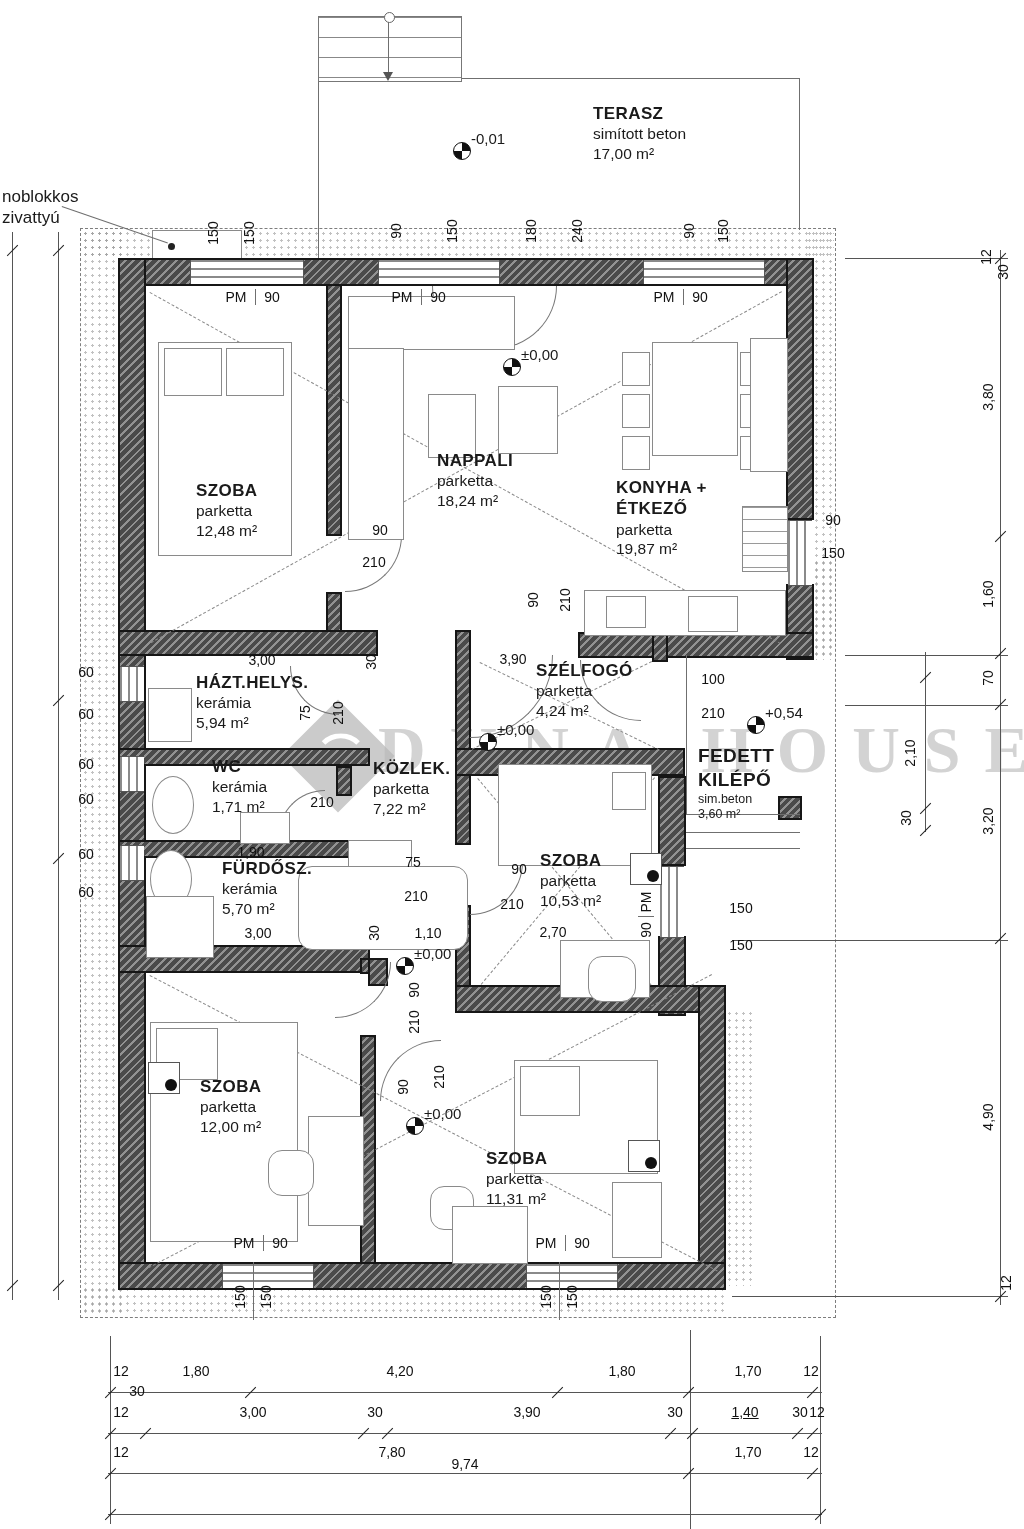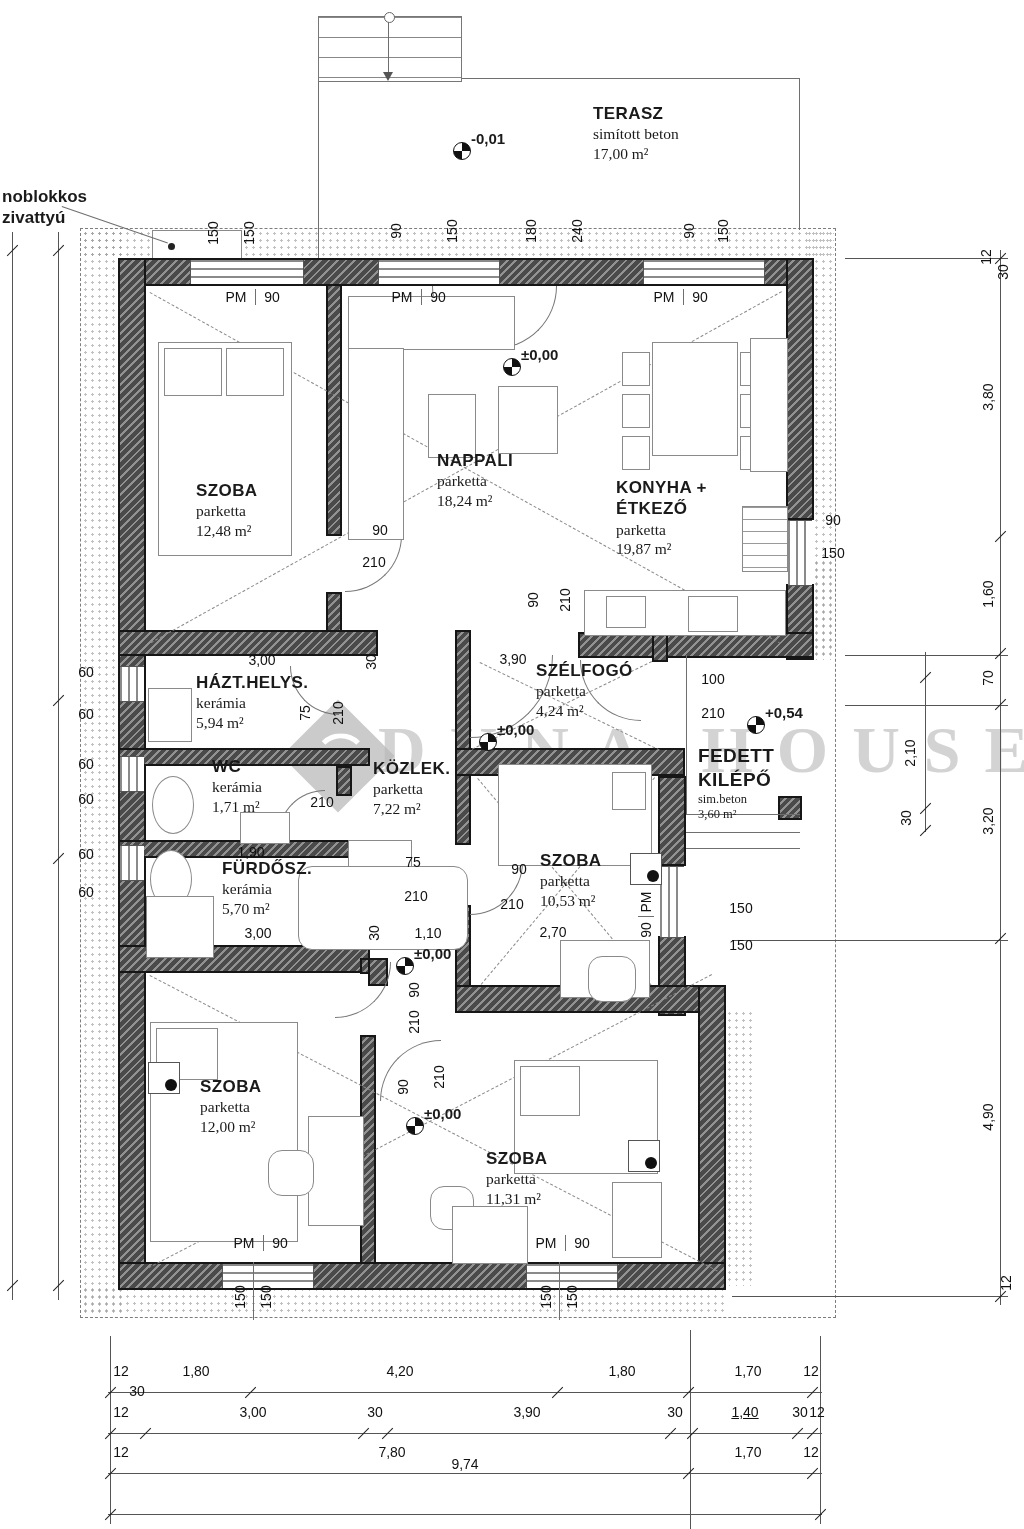--- a/index.html
+++ b/index.html
@@ -26,31 +26,31 @@
   .furn.stairs{background:repeating-linear-gradient(to bottom,#9a9a9a 0 1px,#fff 1px 12px);}
   .lamp{position:absolute;border:1.2px solid #555;background:#fff;}
   .lamp::after{content:"";position:absolute;right:2px;bottom:2px;width:12px;height:12px;border-radius:50%;background:#111;}
   .arc{position:absolute;}
   .arc.bl{border-left:1.3px solid #777;border-bottom:1.3px solid #777;border-bottom-left-radius:100%;}
   .arc.br{border-right:1.3px solid #777;border-bottom:1.3px solid #777;border-bottom-right-radius:100%;}
   .arc.tl{border-left:1.3px solid #777;border-top:1.3px solid #777;border-top-left-radius:100%;}
   
   .room-label{position:absolute;line-height:1.25;text-align:left;white-space:nowrap;}
   .room-label .nm{display:block;font-weight:bold;font-size:17px;letter-spacing:.4px;}
-  .room-label .mt,.room-label .ar{display:block;font-size:15.5px;font-family:Liberation Serif, serif;}
+  .room-label .mt,.room-label .ar{display:block;font-size:15.5px;}
   .room-label.small .nm{font-size:19px;}
   .room-label.small .mt,.room-label.small .ar{font-size:12.5px;}
   .room-label.wrap{white-space:normal;width:130px;}
   .dim{position:absolute;font-size:14px;color:#111;transform:translate(-50%,-50%);white-space:nowrap;}
   .dim.v{transform:translate(-50%,-50%) rotate(-90deg);}
   .level{position:absolute;}
   .lvmark{position:absolute;width:16px;height:16px;border-radius:50%;border:1px solid #111;
           background:conic-gradient(#111 0 25%,#fff 25% 50%,#111 50% 75%,#fff 75% 100%);}
-  .lvtxt{position:absolute;left:18px;top:-12px;font-weight:bold;font-size:15px;white-space:nowrap;}
-  .note{position:absolute;left:2px;top:186px;font-weight:bold;font-size:17px;line-height:1.25;}
+  .lvtxt{position:absolute;left:18px;top:-12px;font-weight:normal;font-size:15px;white-space:nowrap;}
+  .note{position:absolute;left:2px;top:186px;font-weight:normal;font-size:17px;line-height:1.25;}
   .wm-text{position:absolute;left:378px;top:712px;font-family:"Liberation Serif",serif;
            font-size:66px;font-weight:bold;color:#b9b9b9;opacity:.62;letter-spacing:24px;white-space:nowrap;}
   .wm-diamond{position:absolute;left:298px;top:716px;width:80px;height:80px;background:#c2c2c2;
               opacity:.85;transform:rotate(45deg);}
   .wm-diamond .c1{position:absolute;left:18px;top:14px;width:44px;height:44px;border:5px solid #fff;
                   border-color:#fff transparent transparent transparent;border-radius:50%;transform:rotate(-45deg);}
   .steps{position:absolute;border:1.2px solid #777;background:repeating-linear-gradient(to bottom,#888 0 1px,#fff 1px 20px);}
   .arrowhead{position:absolute;width:0;height:0;border-left:5px solid transparent;border-right:5px solid transparent;border-top:9px solid #555;}
   .dotc{position:absolute;width:7px;height:7px;border-radius:50%;background:#222;}
   .oc{position:absolute;width:9px;height:9px;border-radius:50%;border:1px solid #666;background:#fff;}

